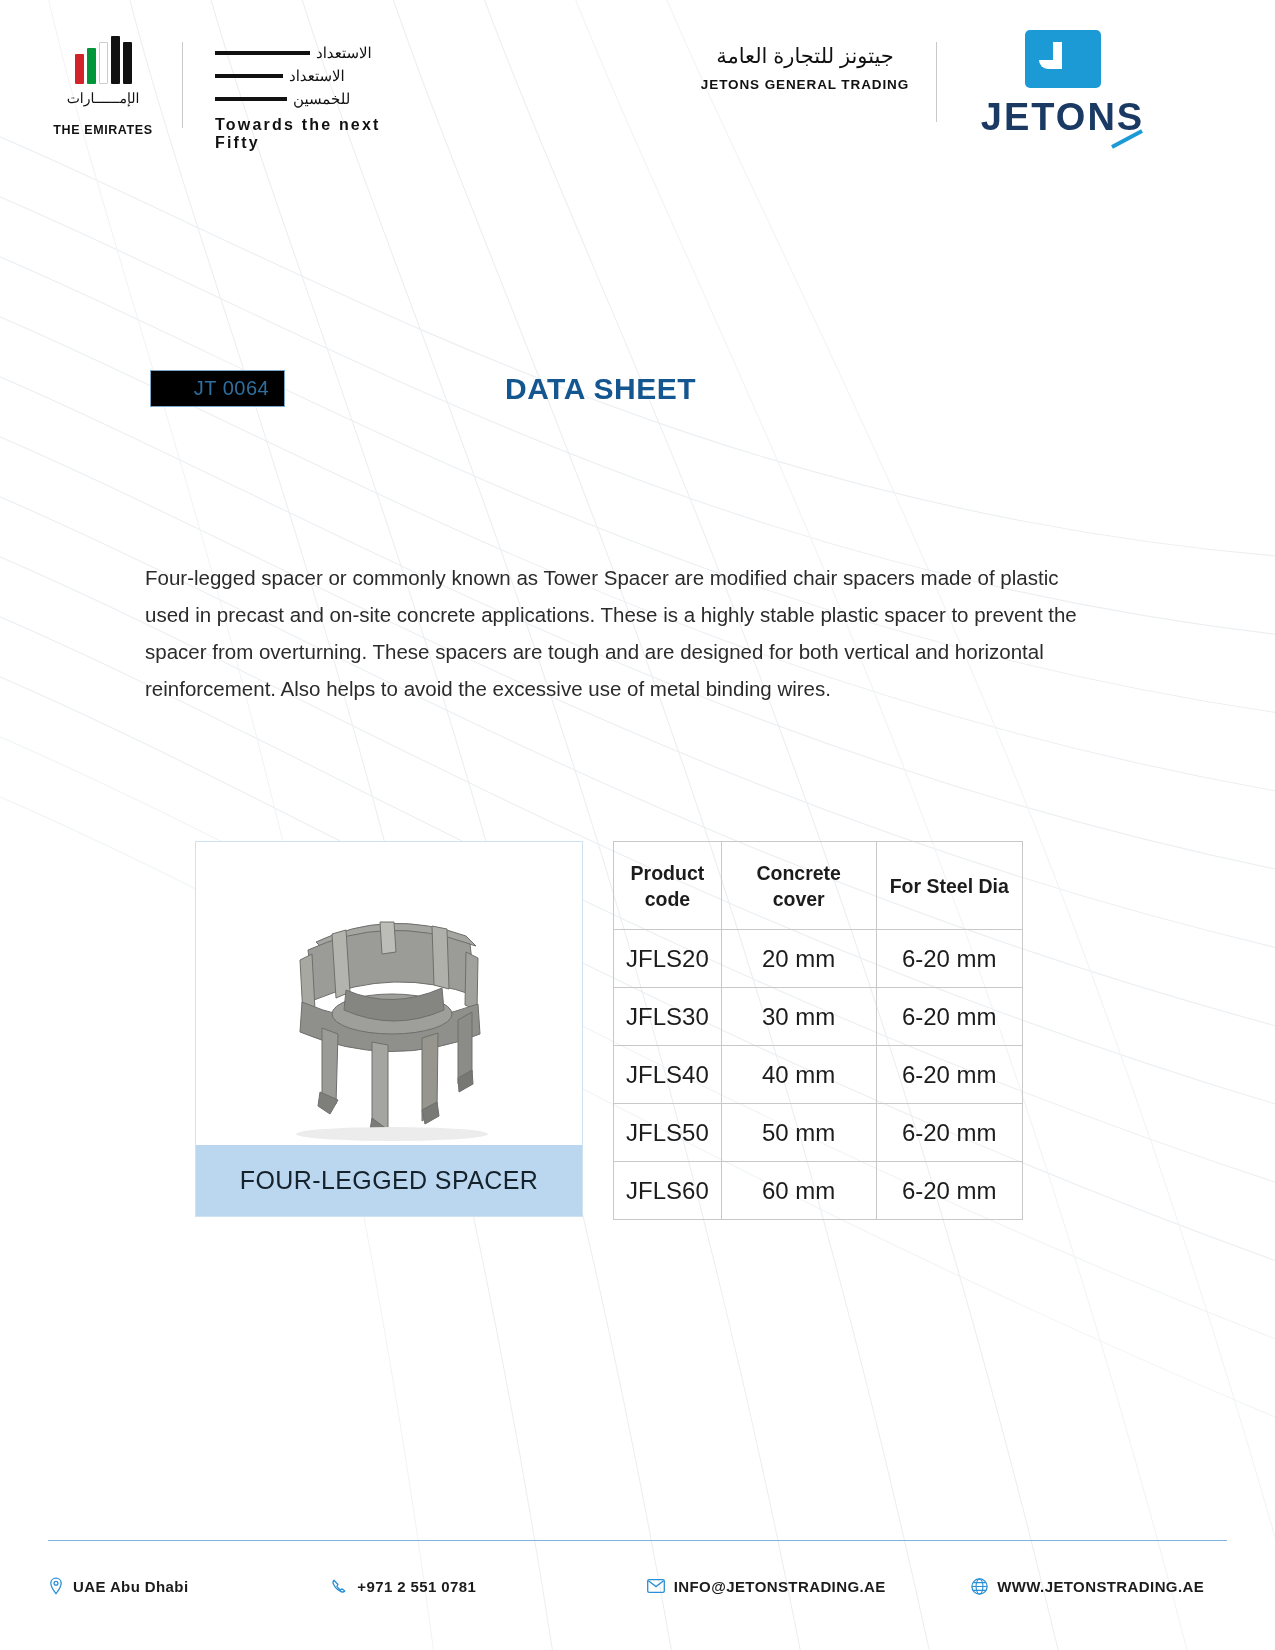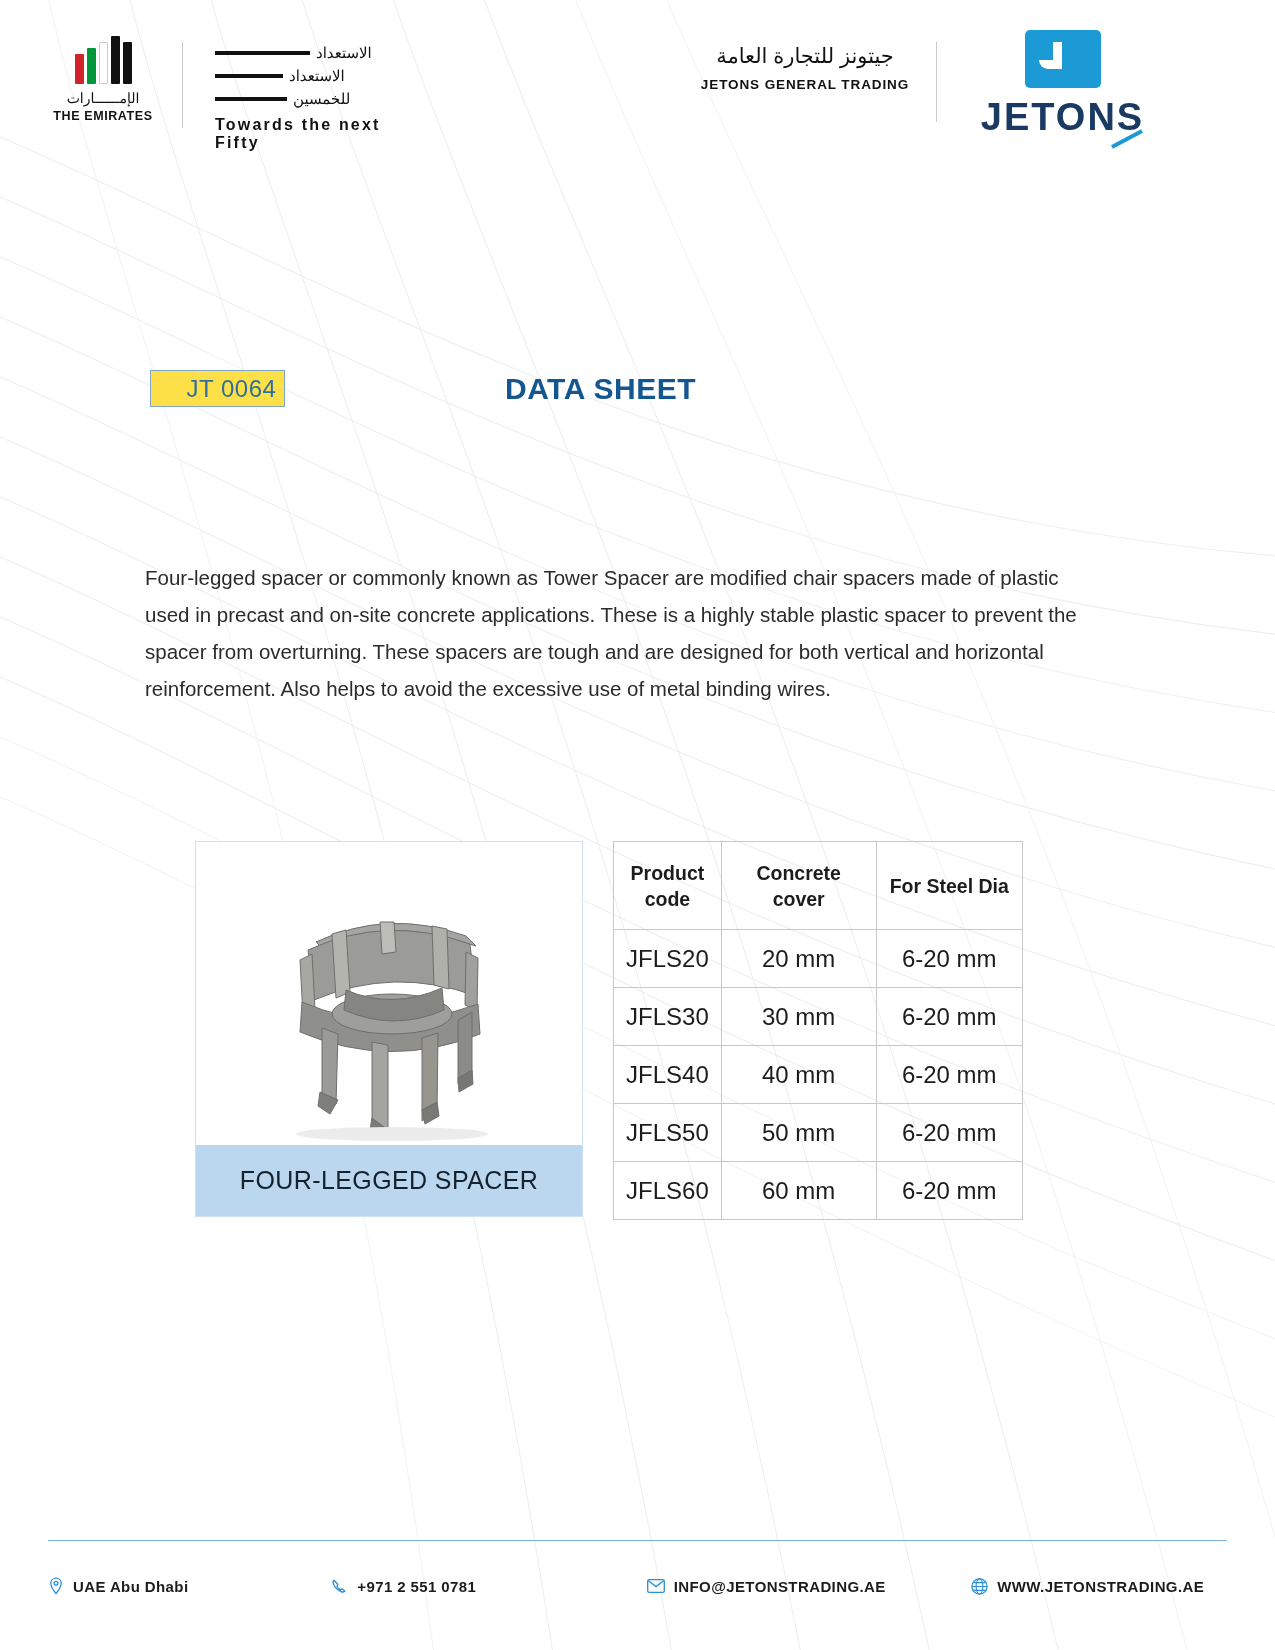--- a/index.html
+++ b/index.html
@@ -54,21 +54,21 @@
     color: #111;
     letter-spacing: 2px;
     margin-top: 6px;
     direction: rtl;
   }
   .uae-en {
     font-size: 12.5px;
     font-weight: bold;
     color: #111;
     letter-spacing: 0.6px;
-    margin-top: 3px;
+    margin-top: 17px;
   }
 
   .hdr-divider {
     position: absolute;
     left: 182px;
     top: 42px;
     width: 1px;
     height: 86px;
     background: #c9c9c9;
   }
@@ -191,26 +191,26 @@
   .content { position: relative; z-index: 2; }
 
   .code-badge {
     position: absolute;
     left: 150px;
     top: 370px;
     width: 135px;
     height: 37px;
     border: 1px solid #7ea6c9;
     color: #2f6f9f;
-    font-size: 24px;
+    font-size: 20px;
     display: flex;
     align-items: center;
     justify-content: center;
     letter-spacing: 0.5px;
-    background: #fde047;
+    background: #000000;
     padding-left: 28px;
   }
 
   .doc-title {
     position: absolute;
     left: 505px;
     top: 372px;
     font-size: 30px;
     font-weight: bold;
     color: #14568f;

